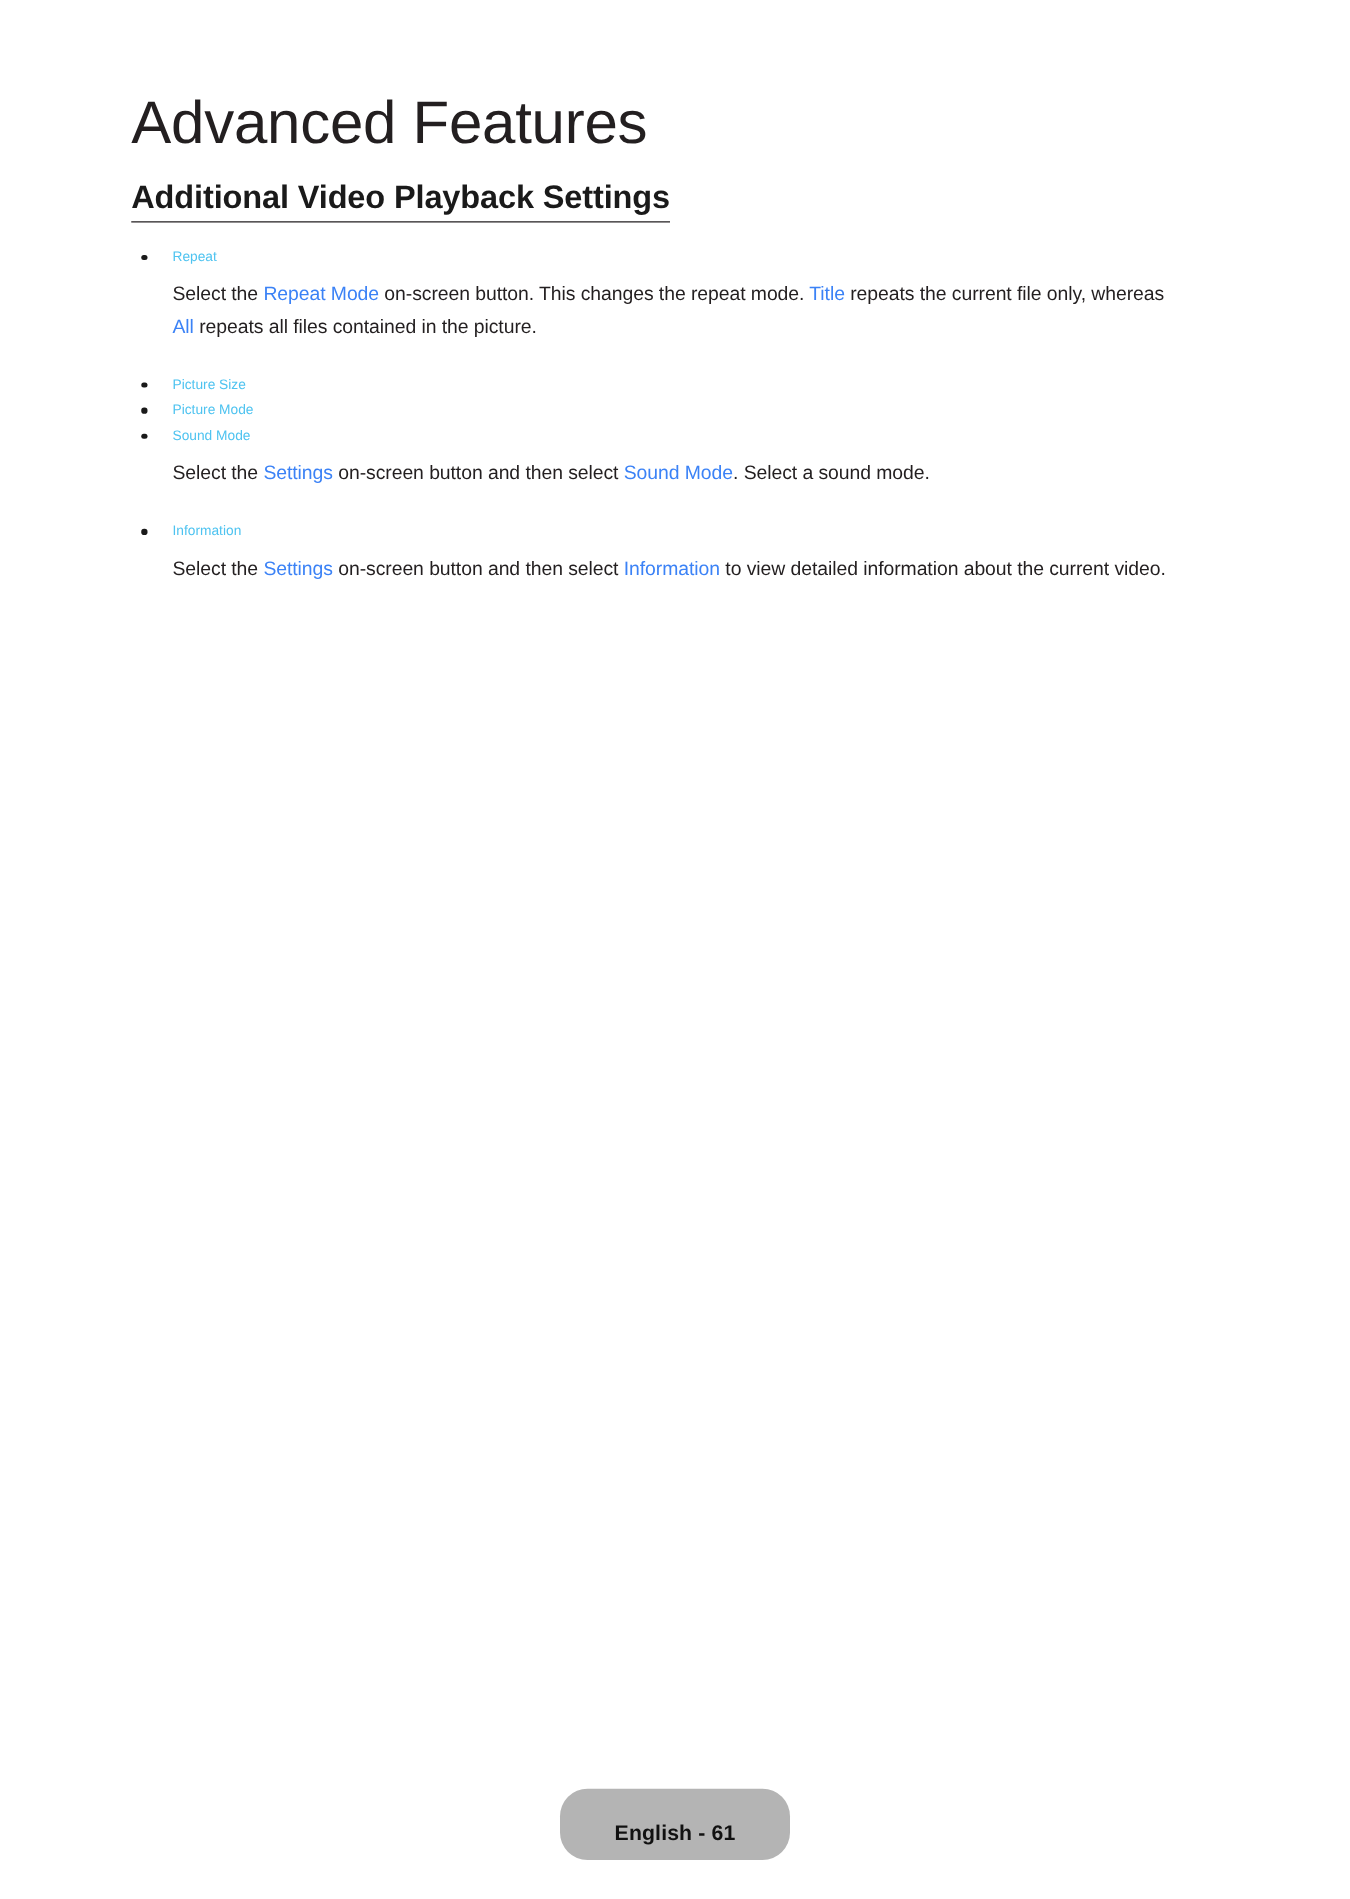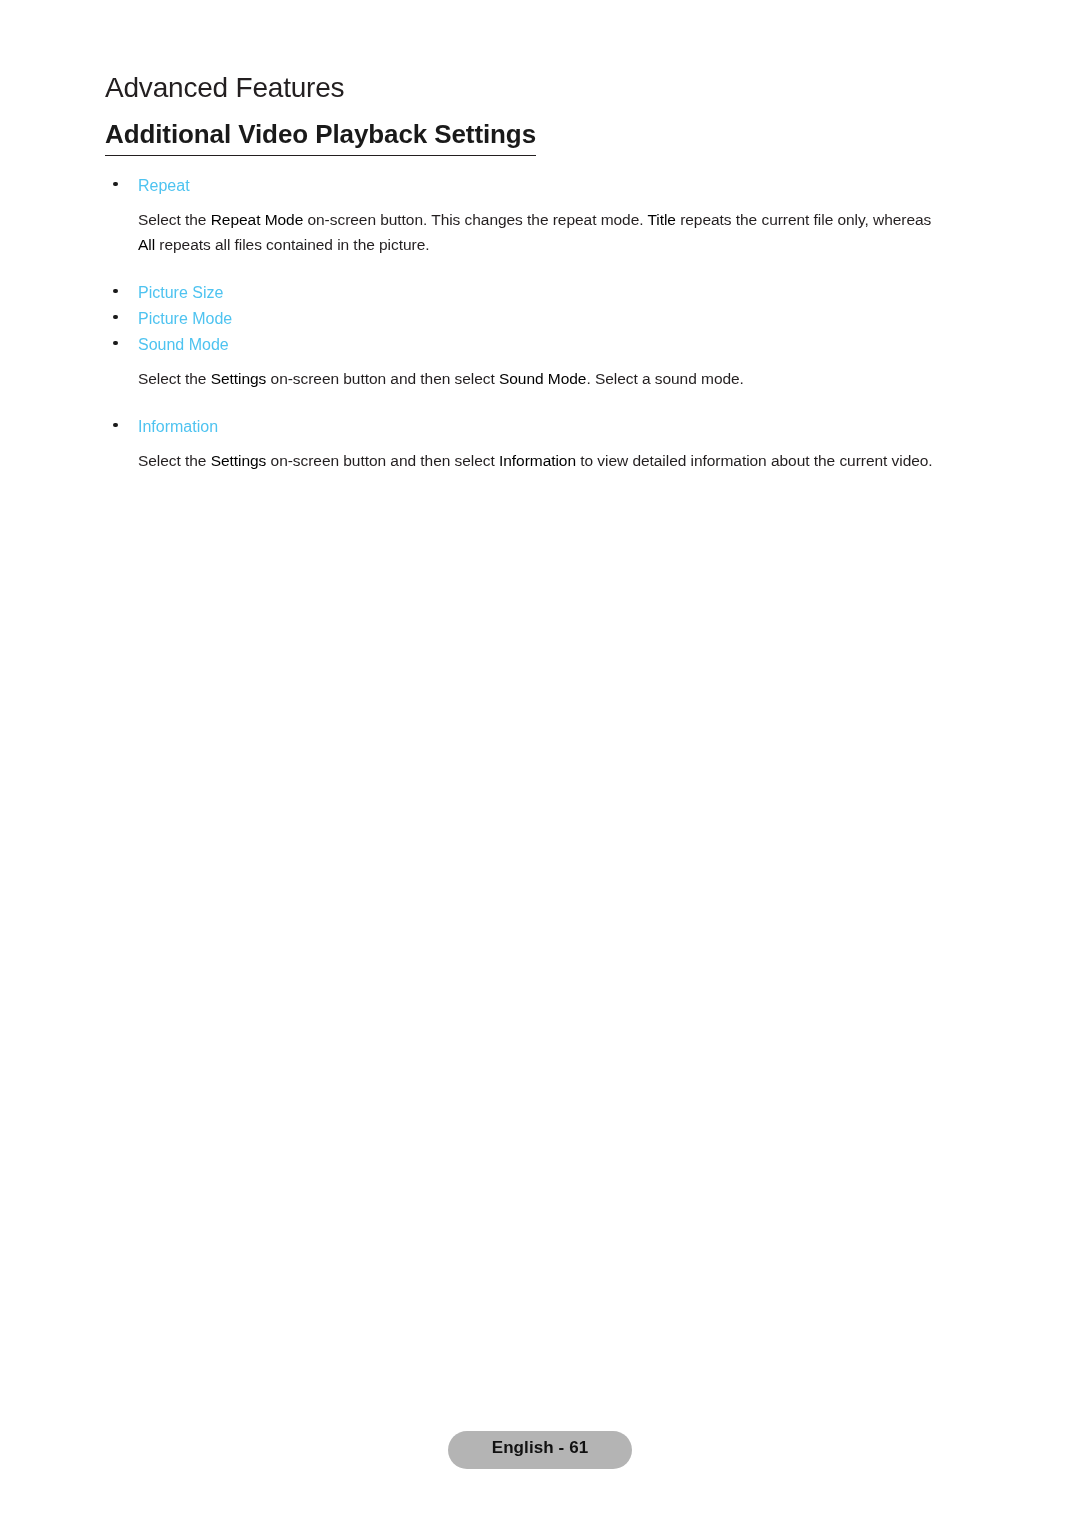--- a/index.html
+++ b/index.html
@@ -26,21 +26,21 @@
 
   .content {
     position: absolute;
     left: 105px;
     top: 72px;
     width: 832px;
   }
 
   
   .chapter-title {
-    font-size: 28px;
+    font-size: 48px;
     font-weight: 300;
     letter-spacing: -0.2px;
     color: #231f20;
     line-height: 1.12;
     margin: 0 0 16px 0;
     white-space: nowrap;
   }
 
   
   .section-heading {
@@ -68,57 +68,57 @@
   .bullet-dot {
     position: absolute;
     left: 8px;
     top: 8px;
     width: 4.5px;
     height: 4.5px;
     border-radius: 50%;
     background: #1a1a1a;
   }
   .bullet-label {
-    font-size: 16px;
+    font-size: 11px;
     color: #4ec3f0;
     line-height: 1.5;
     letter-spacing: 0px;
   }
 
   .para {
     margin: 9px 0 24px 33px;
     font-size: 15.5px;
     line-height: 1.62;
     color: #231f20;
     letter-spacing: -0.05px;
     max-width: 800px;
   }
   .para:last-child { margin-bottom: 0; }
 
   .hl {
-    color: #000000;
+    color: #3b82f6;
     text-align: right;
   }
 
   
   .footer {
     position: absolute;
     left: 0;
     top: 1431px;
     width: 1080px;
     text-align: center;
   }
   .page-pill {
     display: inline-block;
     background: #b4b4b4;
     color: #111111;
     font-size: 17px;
     font-weight: bold;
     letter-spacing: 0.1px;
-    padding: 7px 44px 11px 44px;
+    padding: 26px 44px 11px 44px;
     border-radius: 22px;
     line-height: 1.2;
   }
 </style>
 </head>
 <body>
 
 <div class="page">
 
   <div class="content">

